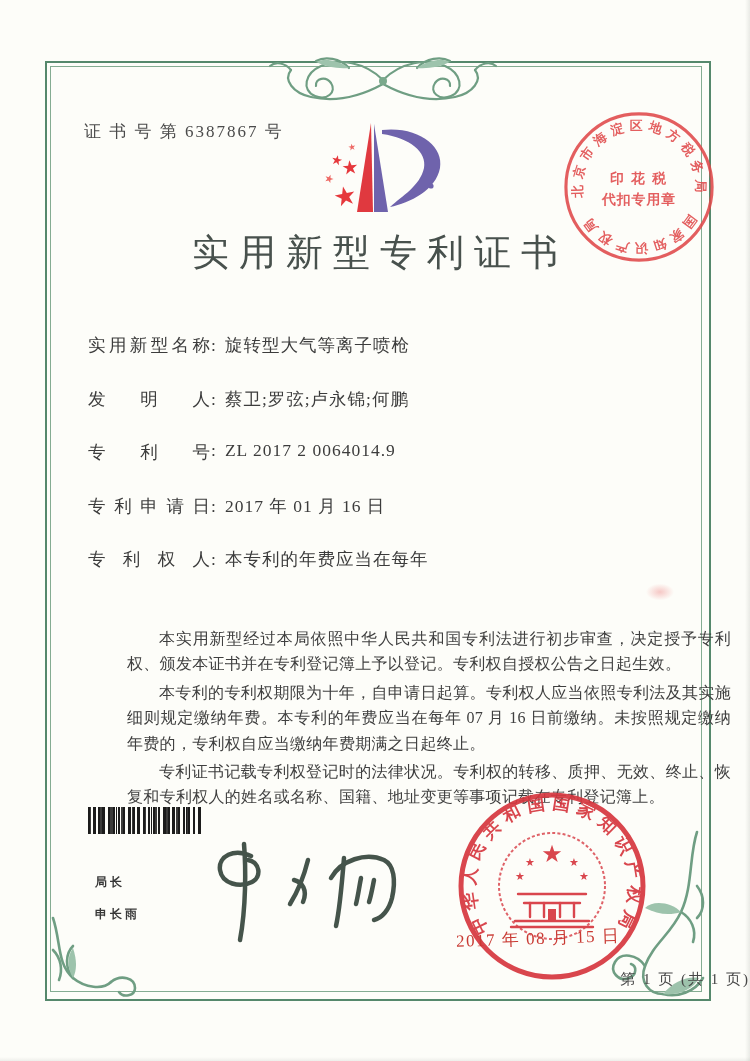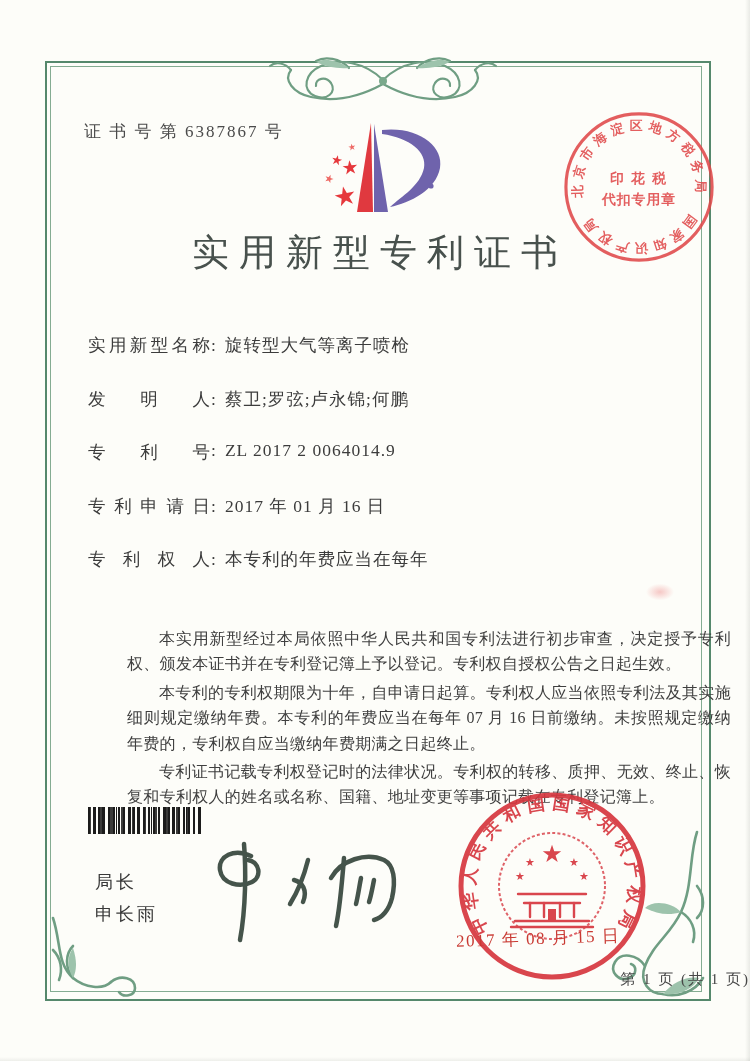--- a/index.html
+++ b/index.html
@@ -48,21 +48,21 @@
     text-align:justify; text-indent:2em; letter-spacing:.3px; color:#3f3f3f; }
   
   .barcode {
     position:absolute; left:88px; top:807px; width:113px; height:27px; z-index:3;
     background:
       repeating-linear-gradient(90deg,#1c1c1c 0 2px,rgba(0,0,0,0) 2px 5px),
       repeating-linear-gradient(90deg,#1c1c1c 0 1px,rgba(0,0,0,0) 1px 7px),
       repeating-linear-gradient(90deg,rgba(25,25,25,.85) 0 3px,rgba(0,0,0,0) 3px 11px);
   }
   .sig-block { position:absolute; left:95px; top:866px; z-index:3;
-    font-size:18px; letter-spacing:3px; color:#383838; line-height:32px; }
+    font-size:12px; letter-spacing:3px; color:#383838; line-height:32px;font-weight:bold; }
   .sig-script { position:absolute; left:196px; top:838px; width:212px; height:110px; z-index:3; }
   
   .stamp { position:absolute; left:560px; top:108px; width:158px; height:158px; z-index:5; opacity:.88; }
   .seal  { position:absolute; left:452px; top:786px; width:200px; height:200px; z-index:5; opacity:.92; }
   .seal-date { position:absolute; left:456px; top:927px; z-index:6;
     font-size:17px; letter-spacing:1.5px; color:#c93a33; transform:rotate(-2deg); }
   
   .ornament-top { position:absolute; left:252px; top:50px; width:262px; height:60px; z-index:2; }
   .flourish-br { position:absolute; left:599px; top:826px; width:114px; height:180px; z-index:2; }
   .flourish-bl { position:absolute; left:47px;  top:910px; width:96px;  height:92px;  z-index:2; }

